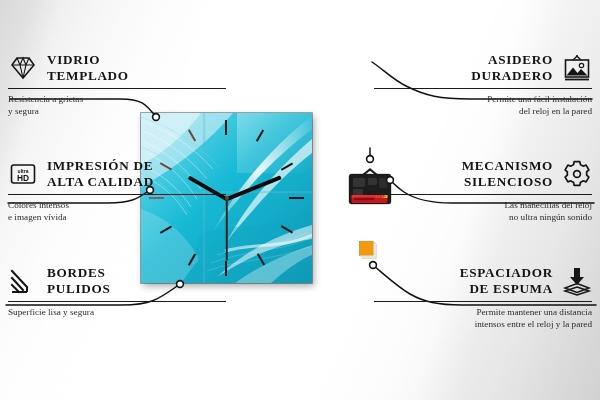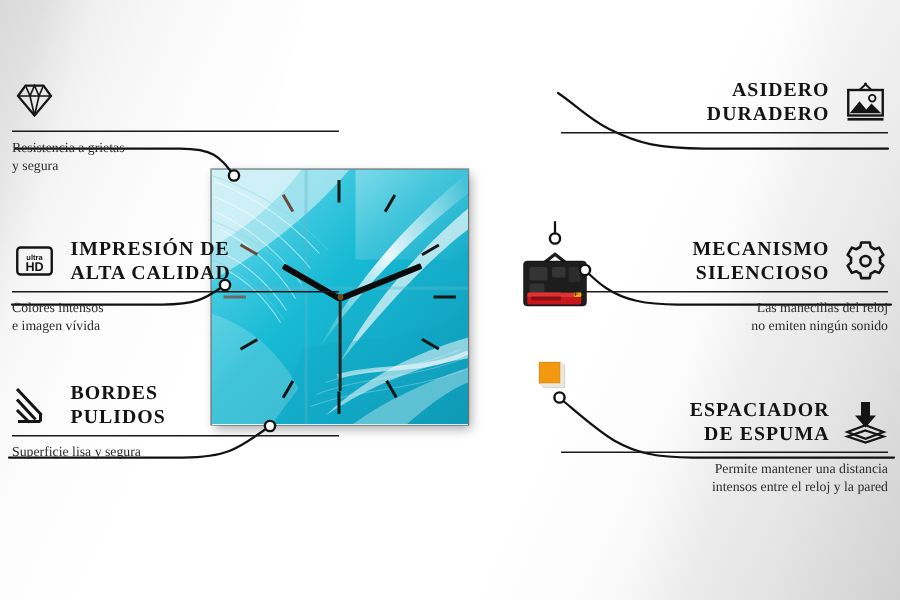--- a/index.html
+++ b/index.html
@@ -205,20 +205,22 @@
   </svg>
 
   <div class="feat left" style="top:52px;width:218px;">
     <div class="head">
       <span class="ico">
         <svg width="30" height="30" viewBox="0 0 30 30">
           <path d="M4,12 L9,5 L21,5 L26,12 L15,25 Z" fill="none" stroke="#151515" stroke-width="1.5"></path>
           <path d="M4,12 L26,12 M9,5 L12,12 L15,25 M21,5 L18,12 L15,25 M12,12 L15,5 L18,12" fill="none" stroke="#151515" stroke-width="1.1"></path>
         </svg>
       </span>
+      <span class="title">VIDRIO
+TEMPLADO</span>
     </div>
     <div class="rule"></div>
     <div class="desc">Resistencia a grietas
 y segura</div>
   </div>
 
   <div class="feat left" style="top:158px;width:218px;">
     <div class="head">
       <span class="ico">
         <svg width="30" height="30" viewBox="0 0 30 30">
@@ -228,21 +230,21 @@
         </svg>
       </span>
       <span class="title">IMPRESIÓN DE
 ALTA CALIDAD</span>
     </div>
     <div class="rule"></div>
     <div class="desc">Colores intensos
 e imagen vívida</div>
   </div>
 
-  <div class="feat left" style="top:254px;width:218px;">
+  <div class="feat left" style="top:265px;width:218px;">
     <div class="head">
       <span class="ico">
         <svg width="30" height="30" viewBox="0 0 30 30">
           <g stroke="#151515" stroke-width="2" stroke-linecap="square">
             <path d="M4,5 L19,21"></path>
             <path d="M4,12 L15,24"></path>
             <path d="M4,19 L11,26"></path>
           </g>
           <path d="M4,26 L19,26" stroke="#151515" stroke-width="2"></path>
           <path d="M19,21 L19,26" stroke="#151515" stroke-width="2"></path>
@@ -264,39 +266,41 @@
           <rect x="3.5" y="7" width="23" height="17" fill="none" stroke="#151515" stroke-width="1.6"></rect>
           <circle cx="19.5" cy="12.5" r="2.2" fill="none" stroke="#151515" stroke-width="1.2"></circle>
           <path d="M4.5,22.5 L11,14.5 L15.5,20 L19,16 L25.5,22.5 Z" fill="#151515"></path>
           <rect x="3" y="25.6" width="24" height="1.8" fill="#151515"></rect>
         </svg>
       </span>
       <span class="title">ASIDERO
 DURADERO</span>
     </div>
     <div class="rule"></div>
+    <div class="desc">Permite una fácil instalación
+del reloj en la pared</div>
   </div>
 
   <div class="feat right" style="top:158px;width:218px;">
     <div class="head">
       <span class="ico">
         <svg width="30" height="30" viewBox="0 0 30 30">
           <path d="M12.2,2.6 h5.6 l.7,3.1 a9.6,9.6 0 0 1 2.6,1.5 l3,-1.1 2.8,4.8 -2.3,2.1
                    a9.6,9.6 0 0 1 0,3 l2.3,2.1 -2.8,4.8 -3,-1.1 a9.6,9.6 0 0 1 -2.6,1.5
                    l-.7,3.1 h-5.6 l-.7,-3.1 a9.6,9.6 0 0 1 -2.6,-1.5 l-3,1.1 -2.8,-4.8 2.3,-2.1
                    a9.6,9.6 0 0 1 0,-3 l-2.3,-2.1 2.8,-4.8 3,1.1 a9.6,9.6 0 0 1 2.6,-1.5 Z" fill="none" stroke="#151515" stroke-width="1.7" stroke-linejoin="round"></path>
           <circle cx="15" cy="15" r="3.4" fill="none" stroke="#151515" stroke-width="1.7"></circle>
         </svg>
       </span>
       <span class="title">MECANISMO
 SILENCIOSO</span>
     </div>
     <div class="rule"></div>
     <div class="desc">Las manecillas del reloj
-no emiten ningún sonido</div>
+no ultra ningún sonido</div>
   </div>
 
   <div class="feat right" style="top:265px;width:218px;text-align:right;">
     <div class="head">
       <span class="ico">
         <svg width="30" height="30" viewBox="0 0 30 30">
           <path d="M12,2 h6 v9 h4 l-7,8 -7,-8 h4 Z" fill="#151515"></path>
           <path d="M15,17.5 L27,22 L15,26.5 L3,22 Z" fill="none" stroke="#151515" stroke-width="1.5"></path>
           <path d="M15,21 L27,25 L15,29 L3,25 Z" fill="none" stroke="#151515" stroke-width="1.5"></path>
         </svg>

